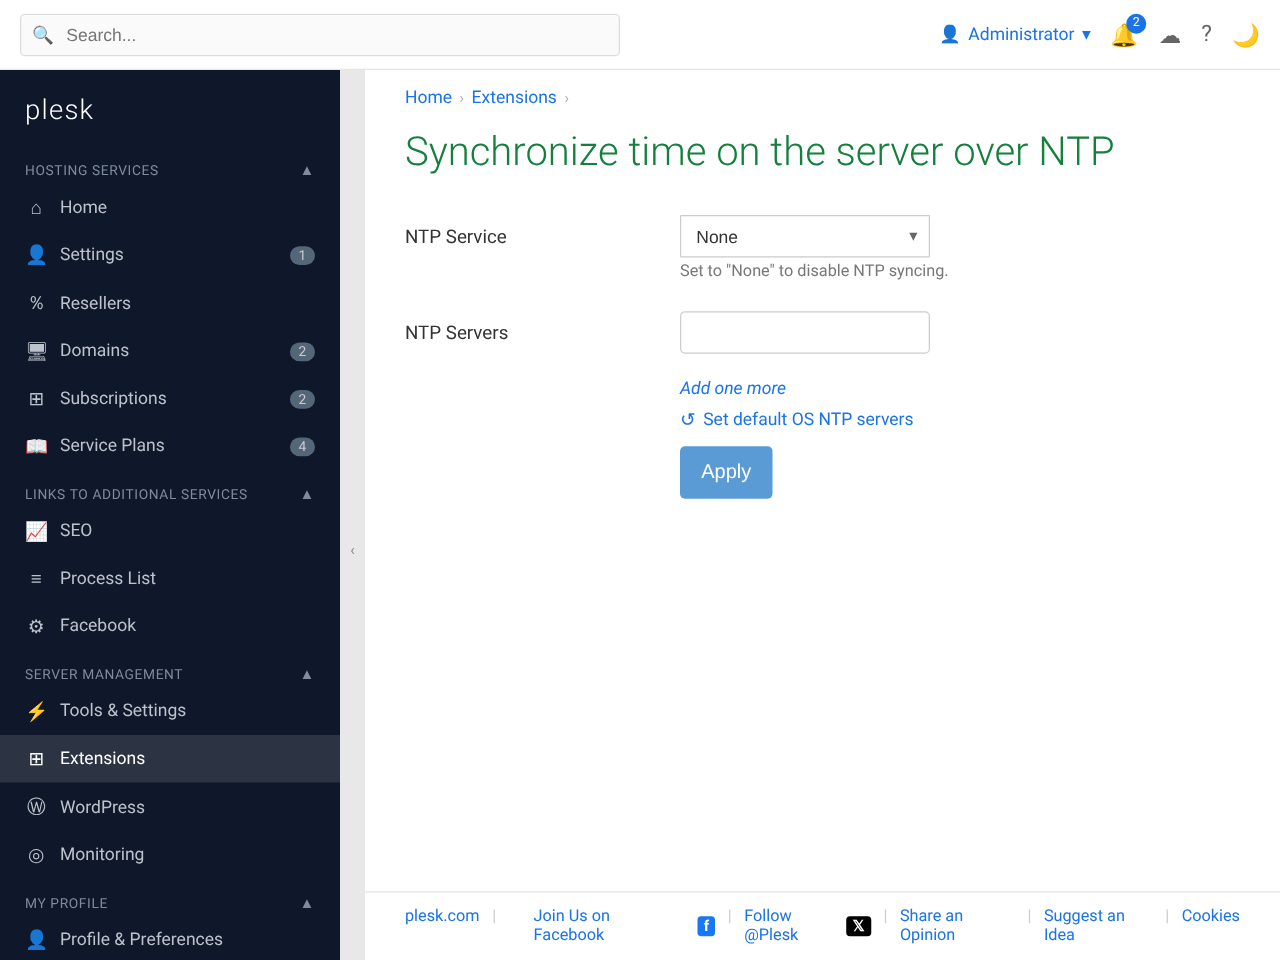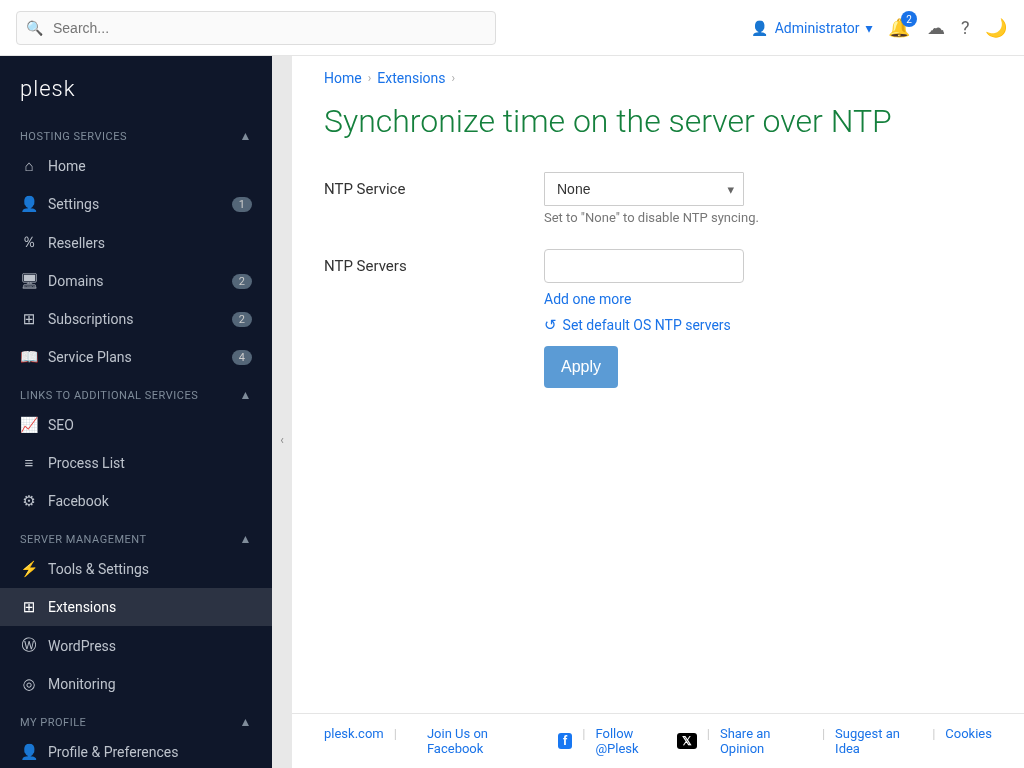--- a/index.html
+++ b/index.html
@@ -41,21 +41,21 @@
     .form-row { display: flex; align-items: flex-start; margin-bottom: 24px; gap: 0; }
     .form-label { width: 220px; font-size: 15px; color: #333; padding-top: 8px; flex-shrink: 0; }
     .form-control { flex: 1; }
     .select-wrapper { position: relative; display: inline-block; }
     .select-wrapper select { appearance: none; border: 1px solid #ccc; border-radius: 1px; padding: 8px 36px 8px 12px; font-size: 14px; color: #333; background: #fff; cursor: pointer; width: 200px; }
     .select-arrow { position: absolute; right: 10px; top: 50%; transform: translateY(-50%); color: #666; pointer-events: none; font-size: 13px; }
     .hint-text { font-size: 13px; color: #777; margin-top: 4px; }
     .sync-status { display: flex; align-items: center; gap: 8px; font-size: 15px; color: #555; padding-top: 6px; }
     .sync-icon { color: #e74c3c; font-size: 18px; }
     .ntp-input { border: 1px solid #ccc; border-radius: 4px; padding: 8px 12px; font-size: 14px; width: 200px; }
-    .add-link { color: #1a73e8; font-size: 14px; text-decoration: none; display: inline-block; margin-top: 8px; cursor: pointer; }
+    .add-link { color: #1a73e8; font-size: 14px; text-decoration: none; display: inline-block; margin-top: 20px; cursor: pointer; font-style: italic; }
     .default-link { color: #1a73e8; font-size: 14px; text-decoration: none; display: flex; align-items: center; gap: 6px; margin-top: 8px; cursor: pointer; }
     .apply-btn { background: #5b9bd5; color: #fff; border: none; border-radius: 4px; padding: 12px 17px; font-size: 16px; cursor: pointer; margin-top: 12px; }
 
     
     .footer { background: #fff; border-top: 1px solid #e5e5e5; padding: 12px 32px; display: flex; gap: 0; font-size: 13px; flex-shrink: 0; }
     .footer-link { color: #1a73e8; text-decoration: none; cursor: pointer; }
     .footer-sep { color: #ccc; margin: 0 10px; }
     .footer-fb { display: inline-flex; align-items: center; gap: 20px; margin-left: 20px; }
     .footer-x { display: inline-flex; align-items: center; gap: 4px; }
     .fb-icon { background: #1877f2; color: #fff; border-radius: 3px; padding: 1px 5px; font-size: 12px; font-weight: bold; }

